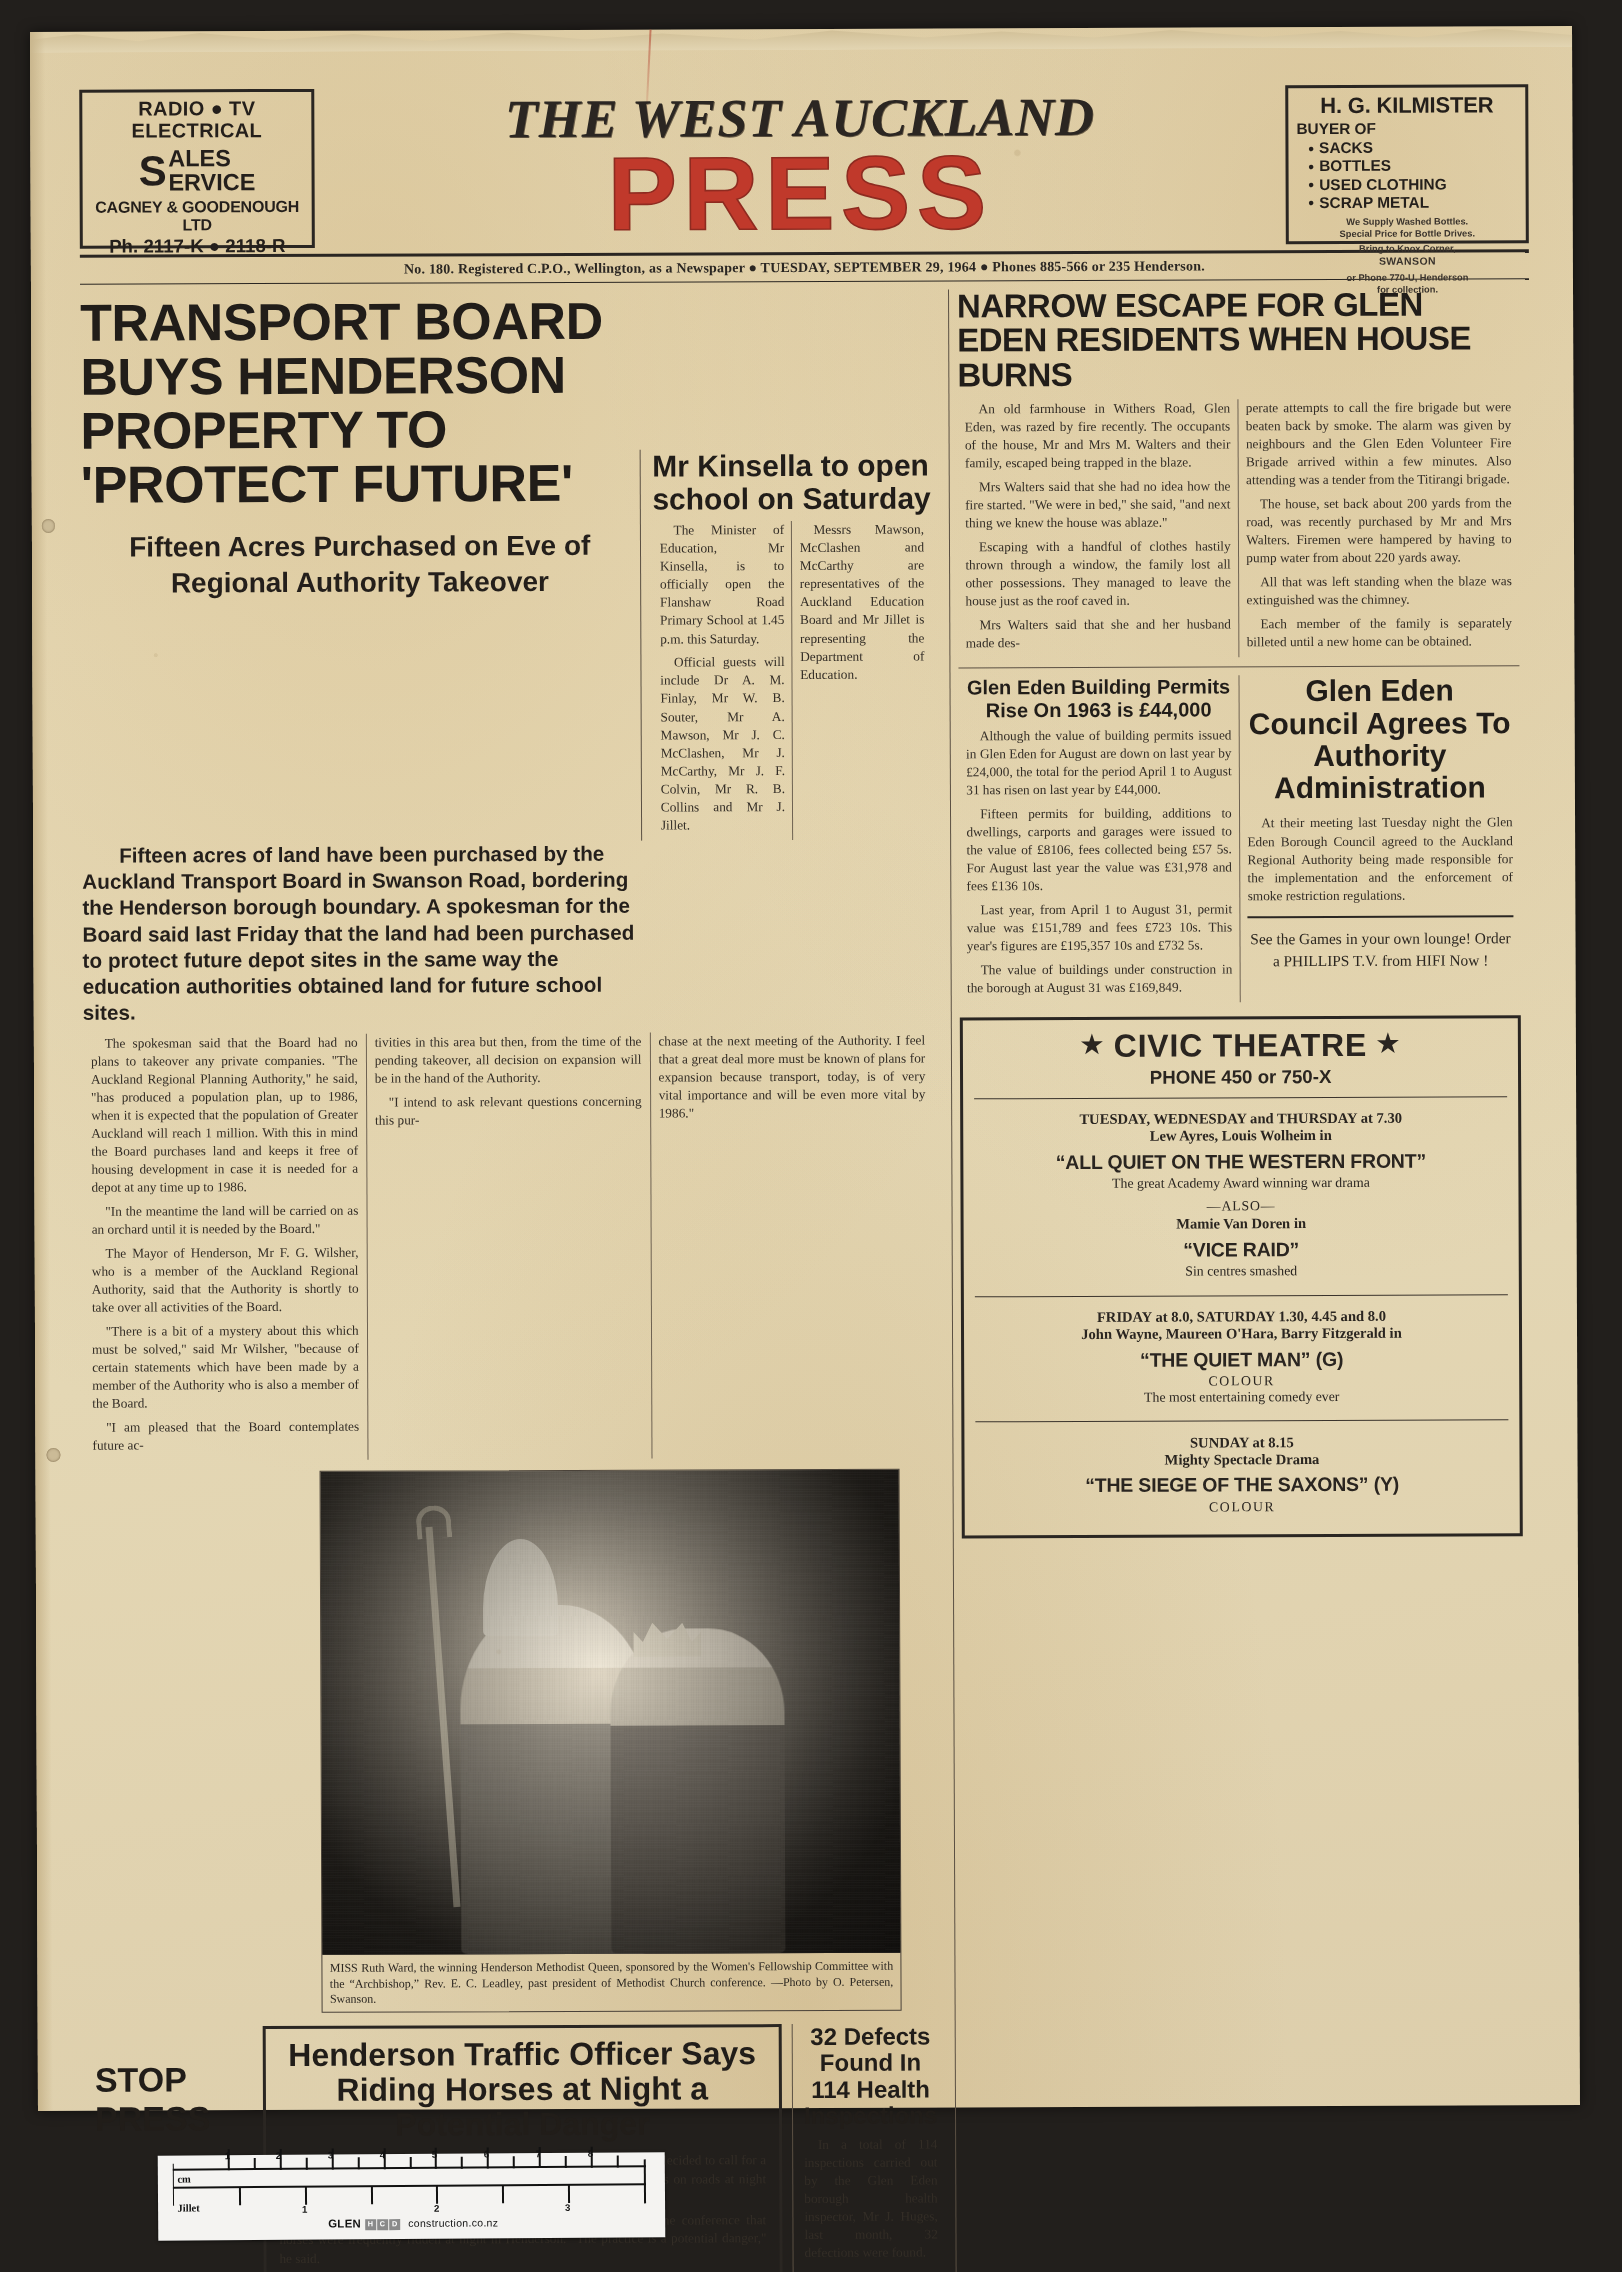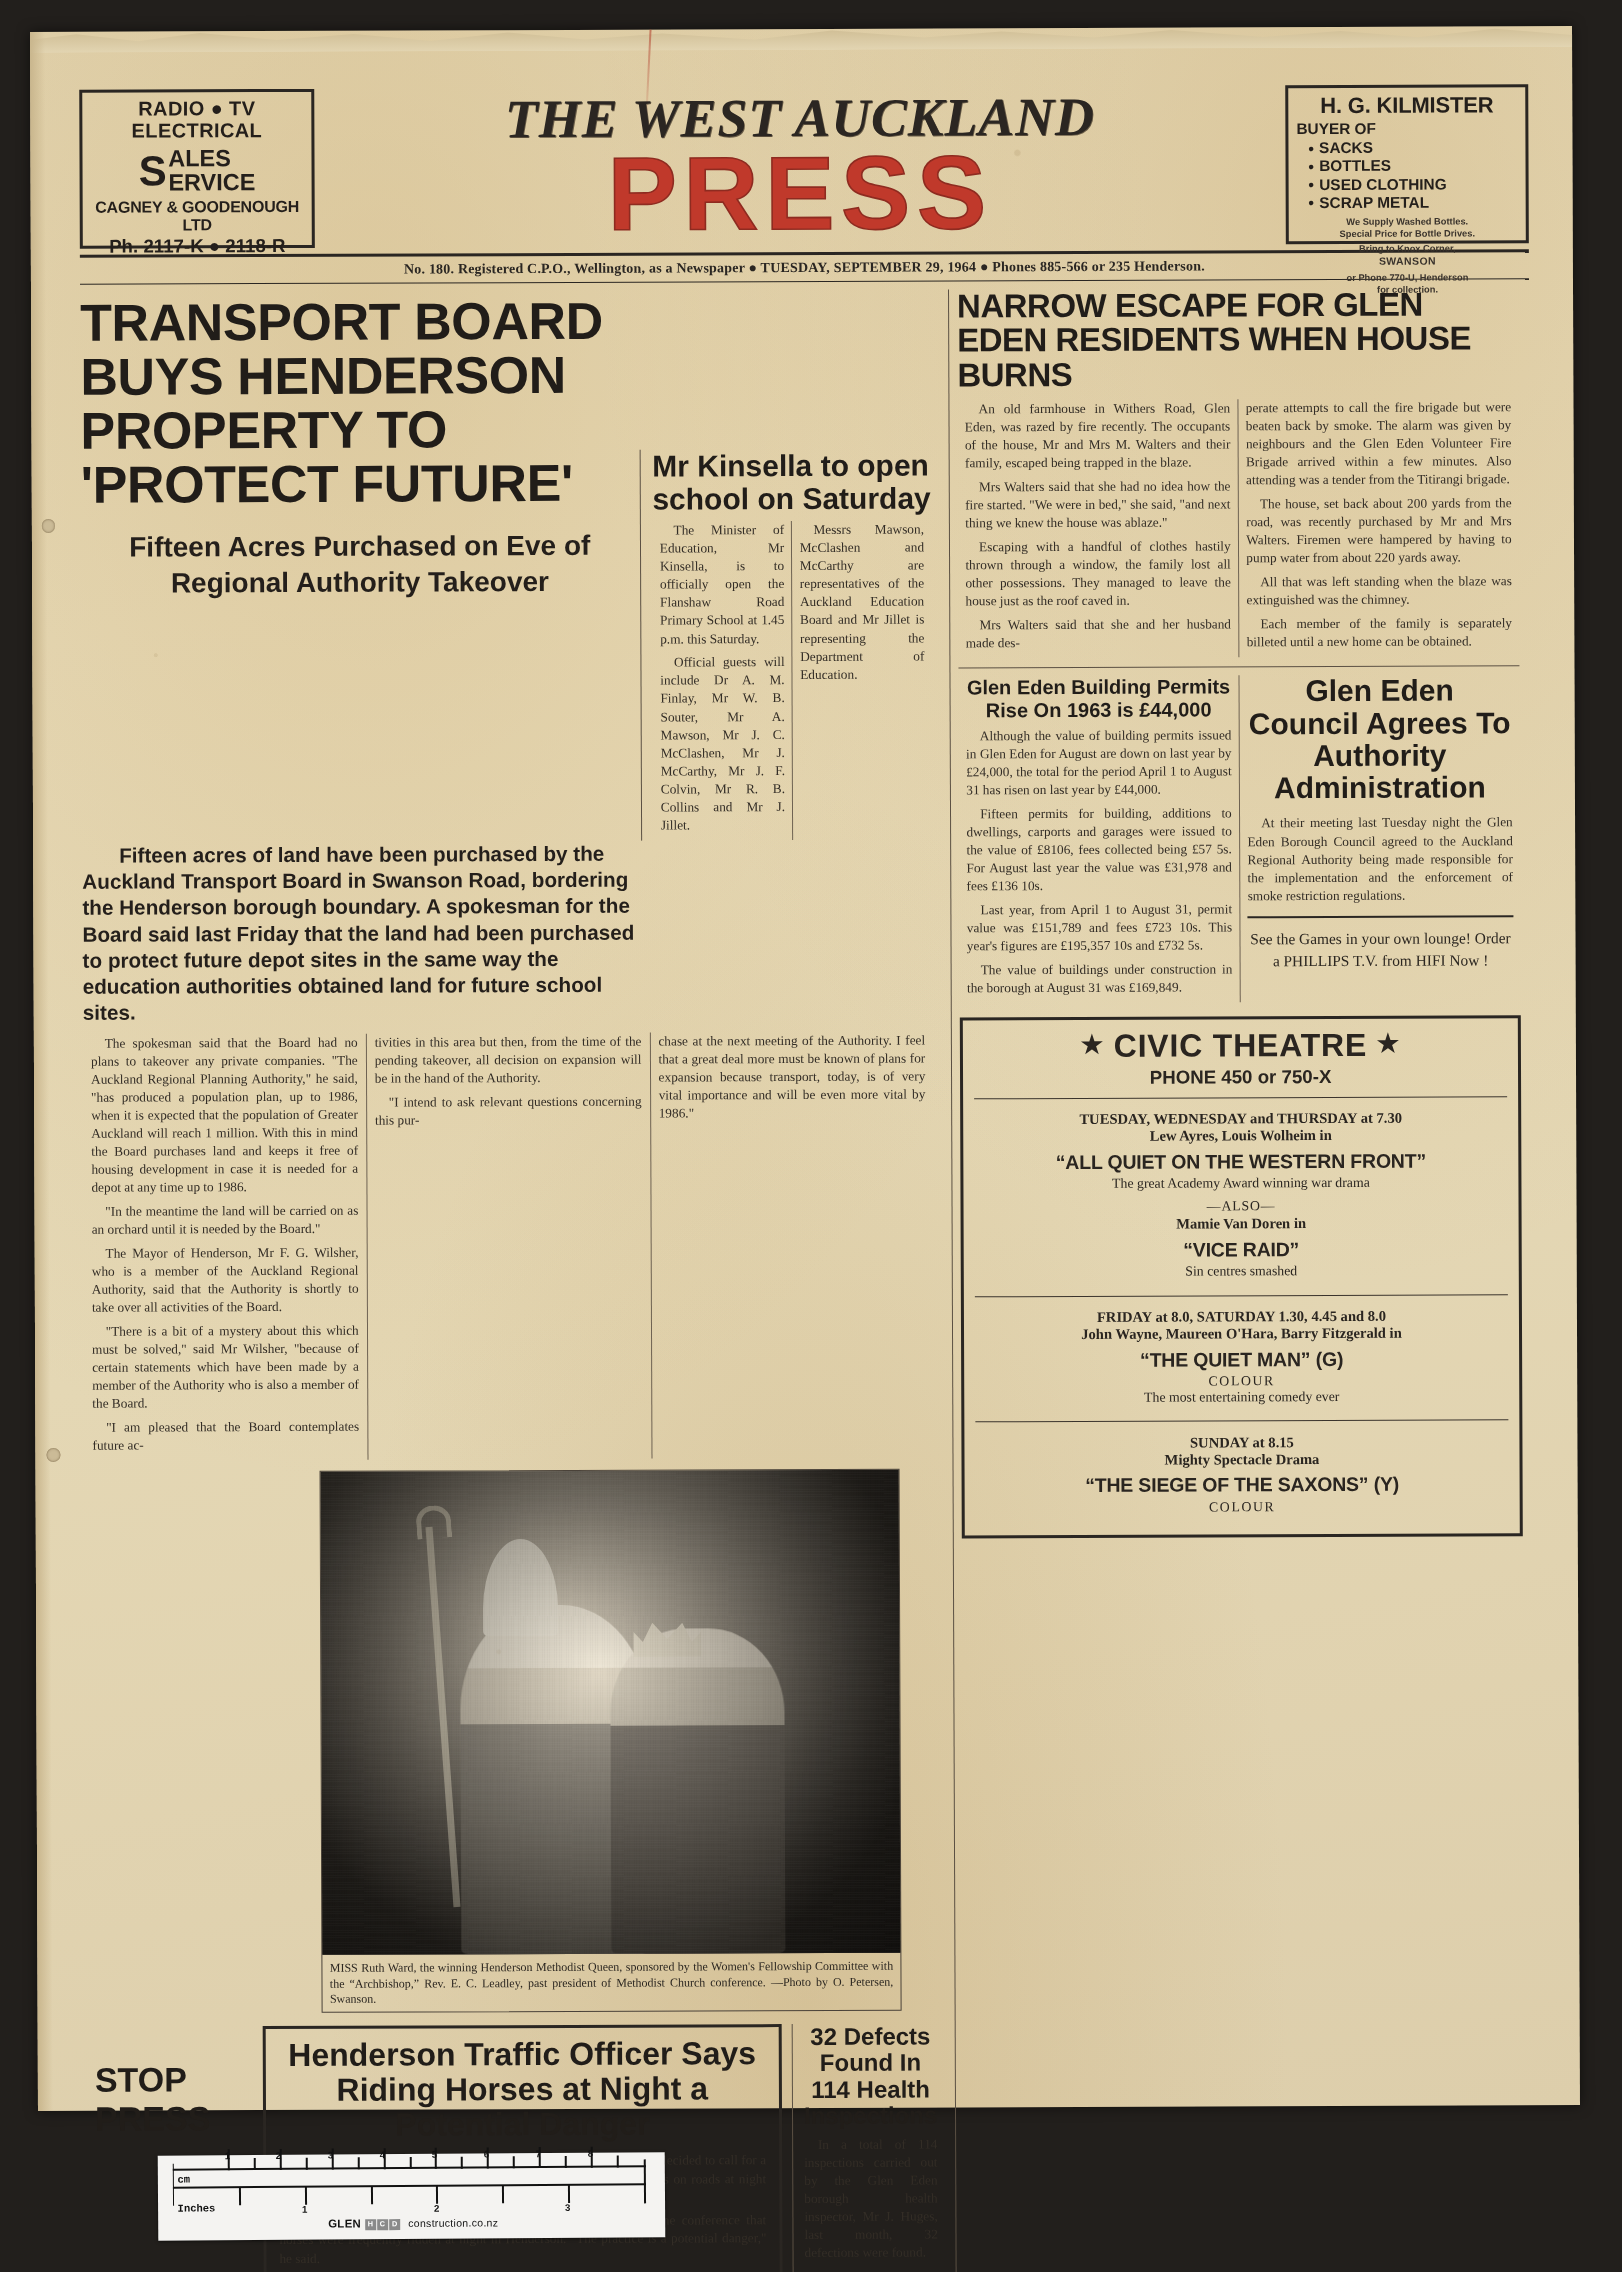--- a/index.html
+++ b/index.html
@@ -185,21 +185,21 @@
   .ruler{position:absolute;left:158px;top:2154px;width:507px;height:85px;
     background:#f4f3f1;box-shadow:0 0.8px 3.2px rgba(0,0,0,.6);transform:rotate(-.4deg);}
   .rbar{position:absolute;left:14.6px;top:13px;width:473px;height:1.6px;background:#111;}
   .rbar2{position:absolute;left:14.6px;top:31px;width:473px;height:1.6px;background:#111;}
   .rend{position:absolute;width:1.6px;background:#111;}
   .tickc{position:absolute;top:3.2px;width:1.6px;height:11.4px;background:#111;}
   .tickc.maj{top:-6.5px;height:21px;}
   .ticki{position:absolute;top:32px;width:1.6px;height:11.4px;background:#111;}
   .ticki.maj{top:32px;height:18px;}
   .rnum{position:absolute;font-family:"Liberation Sans",sans-serif;font-size:9.7px;font-weight:bold;color:#111;}
-  .rlab{position:absolute;font-family:Liberation Mono, monospace;font-size:10.5px;font-weight:bold;color:#111;}
+  .rlab{position:absolute;font-family:Liberation Serif, serif;font-size:10.5px;font-weight:bold;color:#111;}
   .nzms{position:absolute;left:170px;top:63px;font-family:"Liberation Sans",sans-serif;
     font-size:11.4px;font-weight:bold;color:#111;letter-spacing:0.3px;}
   .nzms .sq{display:inline-block;width:10.5px;height:10.5px;background:#8a8a8a;color:#fff;
     font-size:7.3px;text-align:center;line-height:10.5px;margin:0 0.8px;vertical-align:0.8px;}
   .nzms .url{font-weight:normal;font-size:10.5px;margin-left:4px;}
 </style>
 </head>
 <body>
 
 <div class="scan">
@@ -460,21 +460,21 @@
     <div class="ticki maj" style="left:213px;"></div>
     <div class="ticki maj" style="left:278px;"></div>
     <div class="ticki maj" style="left:344px;"></div>
     <div class="ticki maj" style="left:410px;"></div>
 
     <div class="rnum" style="left:144px;top:49px;">1</div>
     <div class="rnum" style="left:276px;top:49px;">2</div>
     <div class="rnum" style="left:407px;top:49px;">3</div>
 
     <div class="rlab" style="left:19.5px;top:18px;">cm</div>
-    <div class="rlab" style="left:19.5px;top:47px;">Inches</div>
+    <div class="rlab" style="left:19.5px;top:47px;">Jillet</div>
 
     <div class="nzms">
       <span>GLEN</span>
       <span class="sq">H</span><span class="sq">C</span><span class="sq">D</span>
       <span class="url">construction.co.nz</span>
     </div>
   </div>
 </div>
 
 

